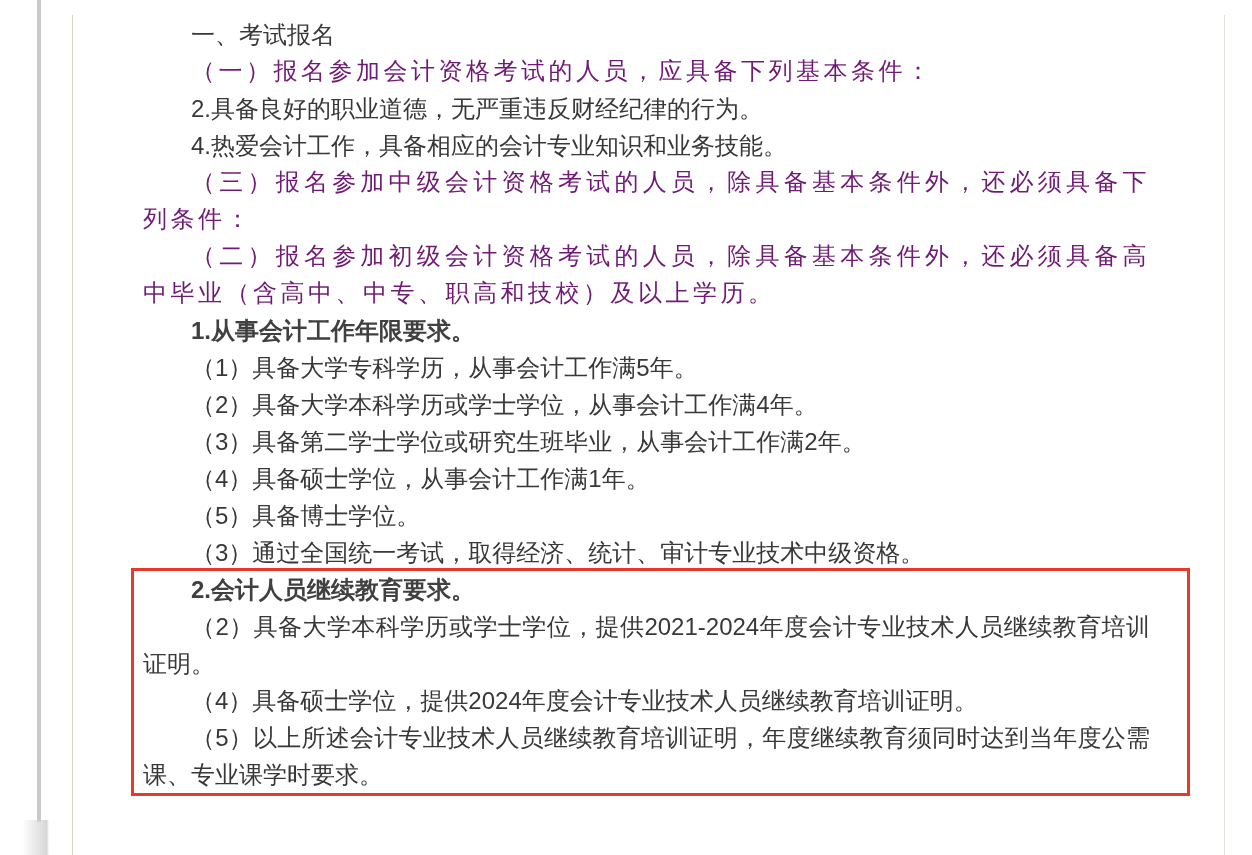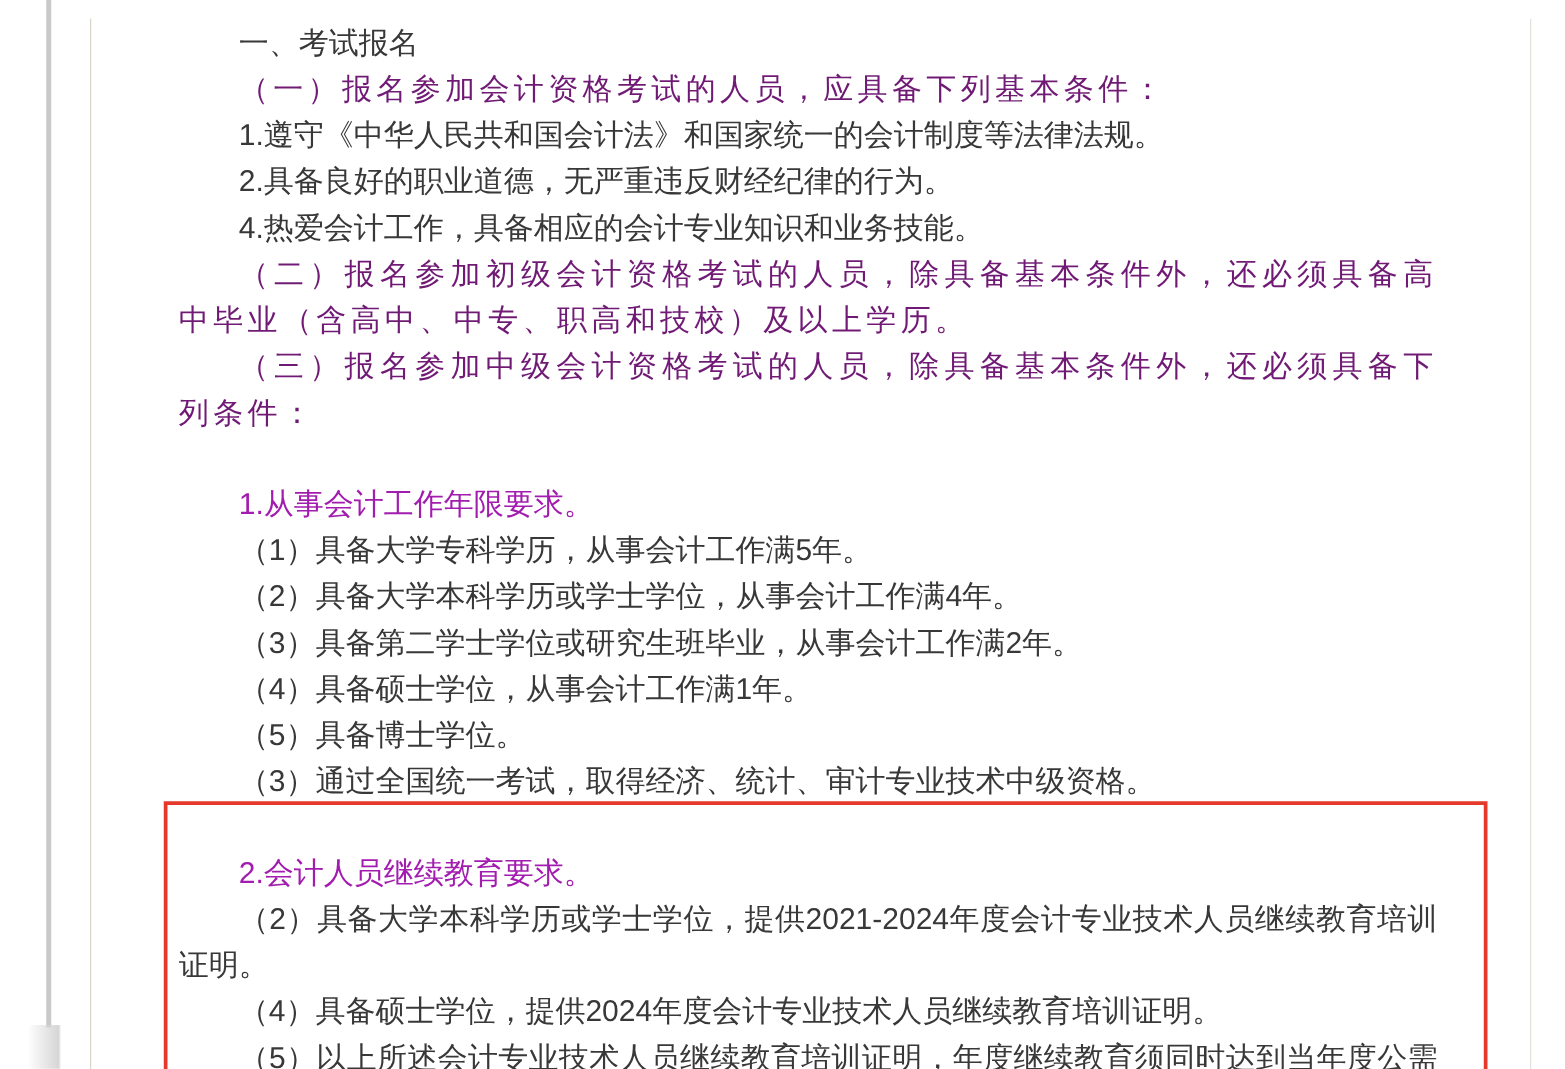--- a/index.html
+++ b/index.html
@@ -61,48 +61,46 @@
   }
 
   
   .content p.kai {
     font-family: "DejaVu Serif", "Liberation Serif", serif;
     letter-spacing: 3.5px;
     color: #701a75;
   }
 
   .content p.bold {
-    font-weight: normal;
-    color: #a21caf;
-    margin-top: 36px;
+    font-weight: bold;
+    color: #404040;
   }
 
   
   .hl {
     border: 3px solid #e5392c;
     margin: -3px -40px -3px -12px;
     padding: 0 37px 0 9px;
   }
 </style>
 </head>
 <body>
 
 <div class="scroll-thumb"></div>
 <div class="scroll-fade"></div>
 
 <div class="card">
   <div class="content">
 
     <p class="plain">一、考试报名</p>
     <p class="kai">（一）报名参加会计资格考试的人员，应具备下列基本条件：</p>
-    <p class="plain">1.遵守《中华人民共和国会计法》和国家统一的会计制度等法律法规。</p>
     <p class="plain">2.具备良好的职业道德，无严重违反财经纪律的行为。</p>
     <p class="plain">4.热爱会计工作，具备相应的会计专业知识和业务技能。</p>
+    <p class="kai">（三）报名参加中级会计资格考试的人员，除具备基本条件外，还必须具备下列条件：</p>
     <p class="kai">（二）报名参加初级会计资格考试的人员，除具备基本条件外，还必须具备高中毕业（含高中、中专、职高和技校）及以上学历。</p>
-    <p class="kai">（三）报名参加中级会计资格考试的人员，除具备基本条件外，还必须具备下列条件：</p>
     <p class="bold">1.从事会计工作年限要求。</p>
     <p class="plain">（1）具备大学专科学历，从事会计工作满5年。</p>
     <p class="plain">（2）具备大学本科学历或学士学位，从事会计工作满4年。</p>
     <p class="plain">（3）具备第二学士学位或研究生班毕业，从事会计工作满2年。</p>
     <p class="plain">（4）具备硕士学位，从事会计工作满1年。</p>
     <p class="plain">（5）具备博士学位。</p>
     <p class="plain">（3）通过全国统一考试，取得经济、统计、审计专业技术中级资格。</p>
 
     <div class="hl">
       <p class="bold">2.会计人员继续教育要求。</p>

